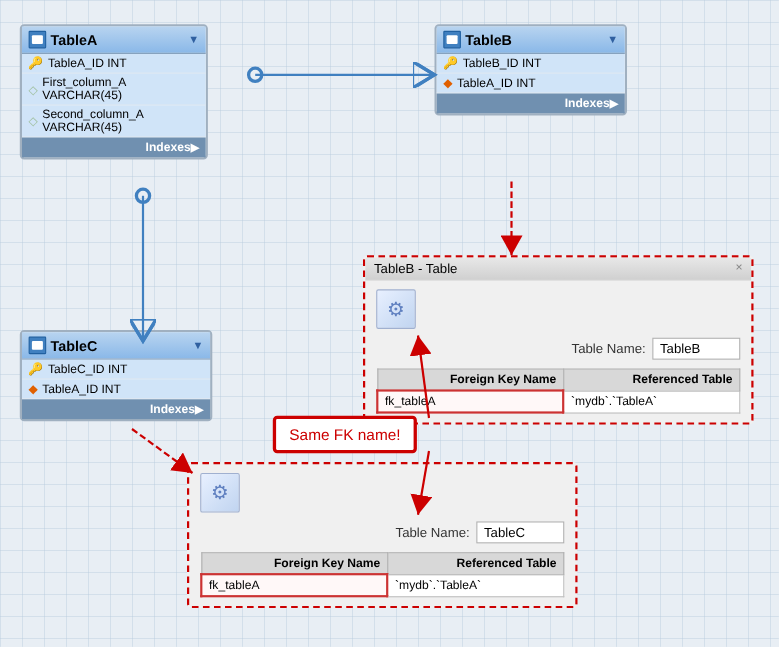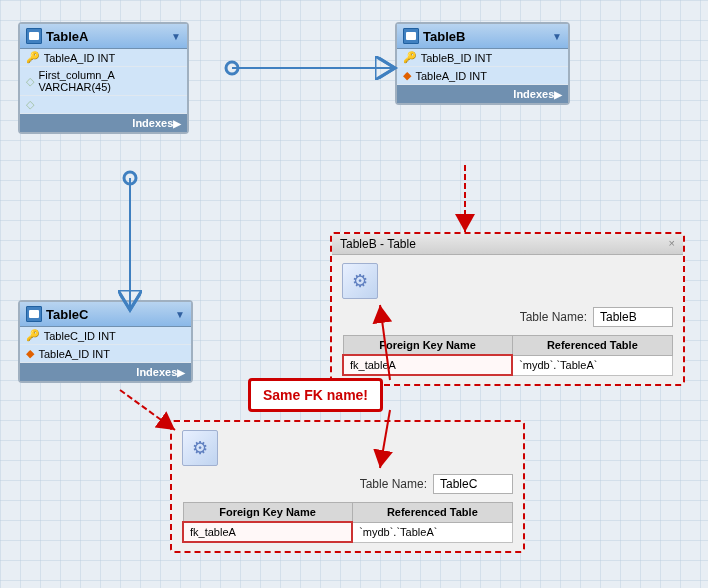--- a/index.html
+++ b/index.html
@@ -155,42 +155,42 @@
     .fk-table {
       width: 100%;
       border-collapse: collapse;
       margin-top: 4px;
     }
     .fk-table th {
       background: #d8d8d8;
       border: 1px solid #b0b0b0;
       padding: 3px 6px;
       font-size: 11px;
-      text-align: center;
+      text-align: right;
     }
     .fk-table td {
       border: 1px solid #c0c0c0;
       padding: 3px 6px;
       font-size: 11px;
       background: white;
     }
     .fk-name-cell {
       border: 2px solid #cc3333 !important;
       background: #fff8f8 !important;
     }
 
     
     .annotation-bubble {
       position: absolute;
       background: white;
       border: 3px solid #cc0000;
       border-radius: 4px;
       padding: 6px 12px;
       font-size: 14px;
-      font-weight: bold;
+      font-weight: normal;
       color: #cc0000;
       text-align: right;
       z-index: 100;
     }
 
     
     .connectors {
       position: absolute;
       top: 0;
       left: 0;
@@ -244,20 +244,21 @@
   <div class="field-row">
     <span class="field-icon-key">🔑</span>
     <span>TableA_ID INT</span>
   </div>
   <div class="field-row">
     <span class="field-icon-col">◇</span>
     <span>First_column_A VARCHAR(45)</span>
   </div>
   <div class="field-row">
     <span class="field-icon-col">◇</span>
+    <span>Second_column_A VARCHAR(45)</span>
   </div>
   <div class="indexes-row">
     <span>Indexes</span>
     <span class="arrow">▶</span>
   </div>
 </div>
 
 <div class="table-node" style="left:395px; top:22px; width:175px;">
   <div class="table-header">
     <div class="table-icon"></div>

